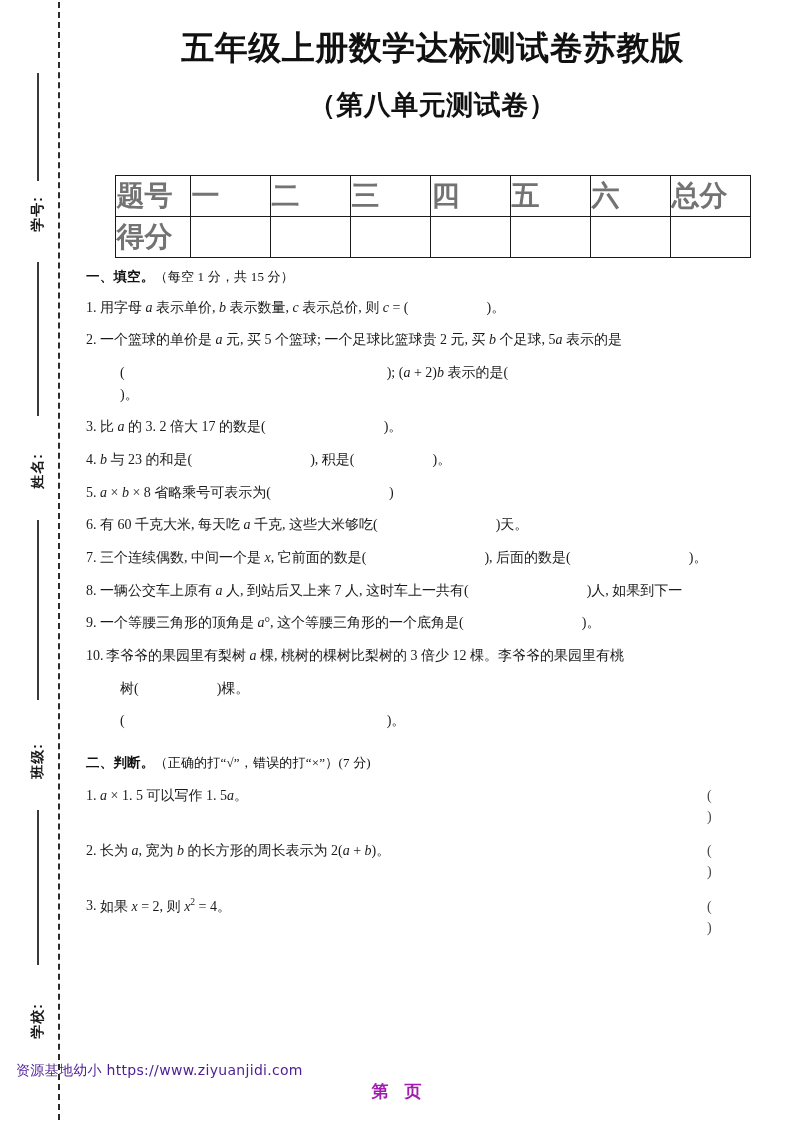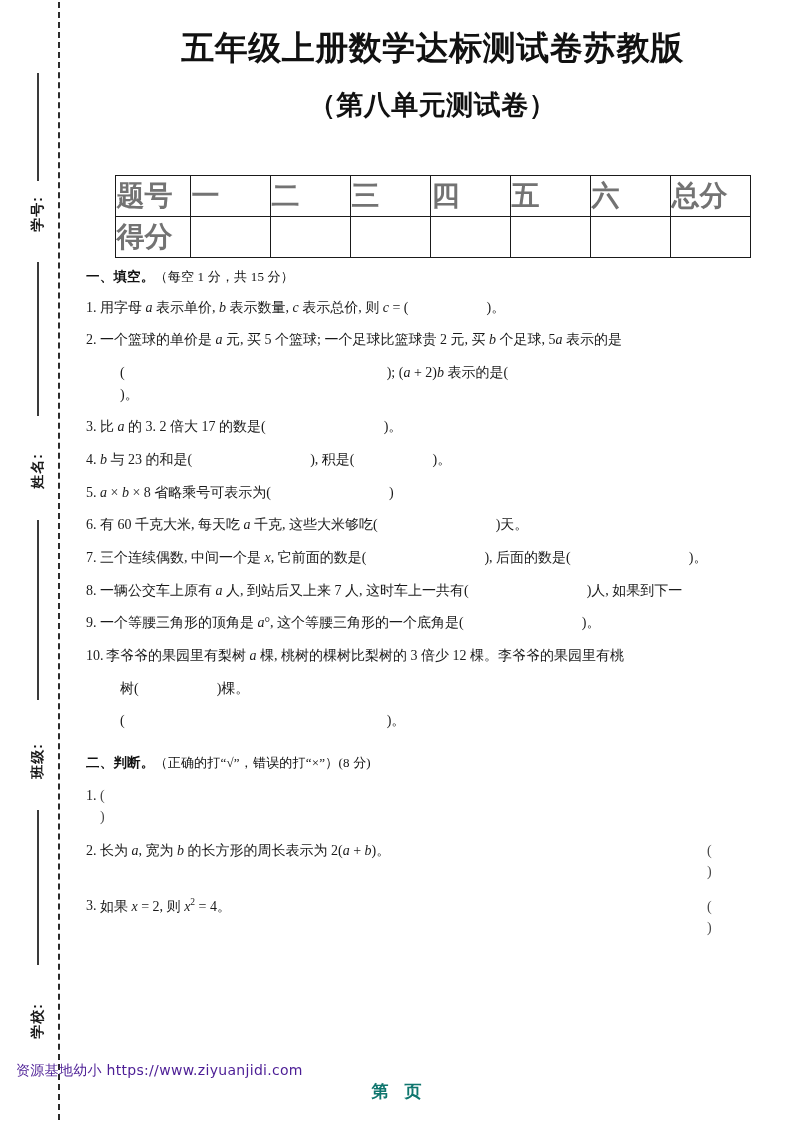--- a/index.html
+++ b/index.html
@@ -194,21 +194,21 @@
   }
   #page-no {
     position: absolute;
     left: 0;
     top: 28px;
     width: 793px;
     text-align: center;
     font-family: "DejaVu Sans", "Liberation Sans", sans-serif;
     font-size: 17px;
     font-weight: bold;
-    color: #0f766e;
+    color: #a21caf;
   }
   #page-no .gap { display: inline-block; width: 16px; }
 </style>
 </head>
 <body>
 
 <div id="binding-strip">
   <div class="dashed-rule"></div>
 
   <div class="binding-seg" style="top:73px;height:108px;"></div>
@@ -305,25 +305,26 @@
     </div>
     <div class="q cont">
       <span>树(</span><span class="blank-md"></span><span>)棵。</span>
     </div>
 
     <div class="q cont">
       <span>(</span><span class="blank-xxl"></span><span>)。</span>
     </div>
 
     <div class="section-head" style="margin-top:22px;">
-      <span>二、判断。</span><span class="meta">（正确的打“√”，错误的打“×”）(8 分)</span>
+      <span>二、判断。</span><span class="meta">（正确的打“√”，错误的打“×”）(7 分)</span>
     </div>
 
     <div class="tf-row">
       <span class="num">1.</span>
+      <span class="tf-text"><var>a</var><span> × 1. 5 可以写作 1. 5</span><var>a</var><span>。</span></span>
       <span class="tf-mark">( )</span>
     </div>
 
     <div class="tf-row">
       <span class="num">2.</span>
       <span class="tf-text"><span>长为 </span><var>a</var><span>, 宽为 </span><var>b</var><span> 的长方形的周长表示为 2(</span><var>a</var><span> + </span><var>b</var><span>)。</span></span>
       <span class="tf-mark">( )</span>
     </div>
 
     <div class="tf-row">

